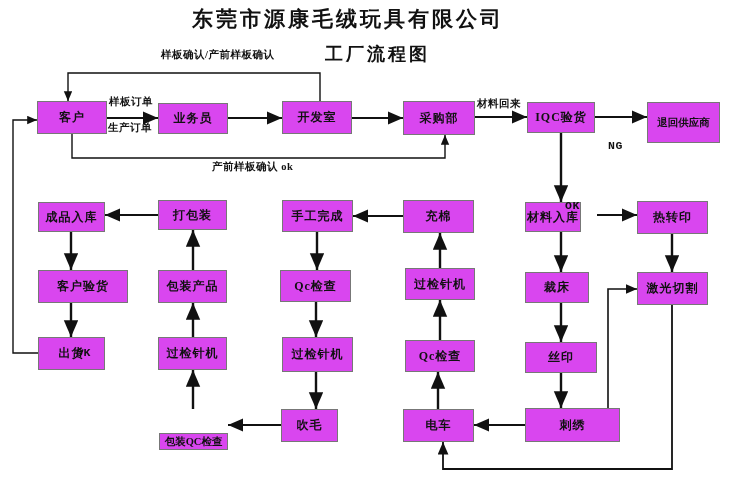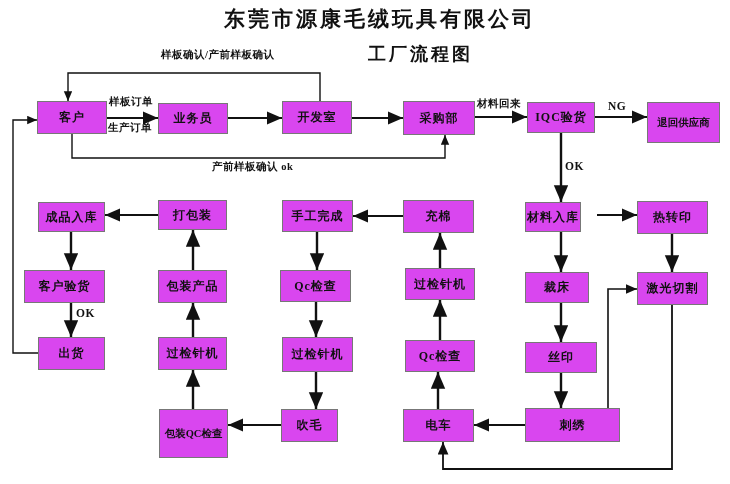--- a/index.html
+++ b/index.html
@@ -3,39 +3,39 @@
 <meta charset="utf-8">
 <style>
   html,body{margin:0;padding:0;}
   body{
     width:730px;height:484px;position:relative;background:#ffffff;
     font-family:"Liberation Serif","DejaVu Serif",serif;color:#111;
     overflow:hidden;
   }
   .title{
     position:absolute;left:0;top:5px;width:696px;text-align:center;
-    font-size:21px;font-weight:bold;letter-spacing:3px;padding-left:32px;
+    font-size:21px;font-weight:bold;letter-spacing:3px;
   }
   .subtitle{
     position:absolute;left:325px;top:42px;
-    font-size:18px;font-weight:bold;letter-spacing:3px;margin-left:43px;
+    font-size:18px;font-weight:bold;letter-spacing:3px;
   }
   .node{
     position:absolute;border:1px solid #777;background:#d946ef;
     display:flex;align-items:center;justify-content:center;
     font-size:12px;font-weight:bold;white-space:nowrap;
     letter-spacing:1px;box-sizing:border-box;
   }
   .node.sm{font-size:10.5px;letter-spacing:0;}
   .elabel{
     position:absolute;font-size:10.5px;font-weight:bold;white-space:nowrap;
     letter-spacing:0.5px;
     text-align:center;
   }
-  .elabel.latin{font-size:11.5px;font-family:Liberation Serif, serif;}
+  .elabel.latin{font-size:11.5px;font-family:Liberation Mono, monospace;margin-top:39px;}
   svg{position:absolute;left:0;top:0;}
 </style>
 </head>
 <body>
 
 <div class="title">东莞市源康毛绒玩具有限公司</div>
 <div class="subtitle">工厂流程图</div>
 
 <svg width="730" height="484" viewBox="0 0 730 484">
   <defs>
@@ -85,34 +85,34 @@
 <div class="node" style="left:527px;top:102px;width:68px;height:31px">IQC验货</div>
 <div class="node sm" style="left:647px;top:102px;width:73px;height:41px">退回供应商</div>
 
 <div class="node" style="left:38px;top:202px;width:67px;height:30px">成品入库</div>
 <div class="node" style="left:158px;top:200px;width:69px;height:30px">打包装</div>
 <div class="node" style="left:282px;top:200px;width:71px;height:32px">手工完成</div>
 <div class="node" style="left:403px;top:200px;width:71px;height:33px">充棉</div>
 <div class="node" style="left:525px;top:202px;width:56px;height:30px">材料入库</div>
 <div class="node" style="left:637px;top:201px;width:71px;height:33px">热转印</div>
 
-<div class="node" style="left:24px;top:270px;width:81px;height:33px">客户验货</div>
+<div class="node" style="left:38px;top:270px;width:90px;height:33px">客户验货</div>
 <div class="node" style="left:158px;top:270px;width:69px;height:33px">包装产品</div>
 <div class="node" style="left:280px;top:270px;width:71px;height:32px">Qc检查</div>
 <div class="node" style="left:405px;top:268px;width:70px;height:32px">过检针机</div>
 <div class="node" style="left:525px;top:272px;width:64px;height:31px">裁床</div>
 <div class="node" style="left:637px;top:272px;width:71px;height:33px">激光切割</div>
 
 <div class="node" style="left:38px;top:337px;width:67px;height:33px">出货</div>
 <div class="node" style="left:158px;top:337px;width:69px;height:33px">过检针机</div>
 <div class="node" style="left:282px;top:337px;width:71px;height:35px">过检针机</div>
 <div class="node" style="left:405px;top:340px;width:70px;height:32px">Qc检查</div>
 <div class="node" style="left:525px;top:342px;width:72px;height:31px">丝印</div>
 
-<div class="node sm" style="left:159px;top:409px;width:69px;height:49px">包装QC检查</div>
+<div class="node sm" style="left:159px;top:433px;width:69px;height:17px">包装QC检查</div>
 <div class="node" style="left:281px;top:409px;width:57px;height:33px">吹毛</div>
 <div class="node" style="left:403px;top:409px;width:71px;height:33px">电车</div>
 <div class="node" style="left:525px;top:408px;width:95px;height:34px">刺绣</div>
 
 <span class="elabel" style="left:109px;top:95px">样板订单</span>
 <span class="elabel" style="left:108px;top:121px">生产订单</span>
 <span class="elabel" style="left:161px;top:48px">样板确认/产前样板确认</span>
 <span class="elabel" style="left:212px;top:160px">产前样板确认 ok</span>
 <span class="elabel" style="left:477px;top:97px">材料回来</span>
 <span class="elabel latin" style="left:608px;top:100px">NG</span>

